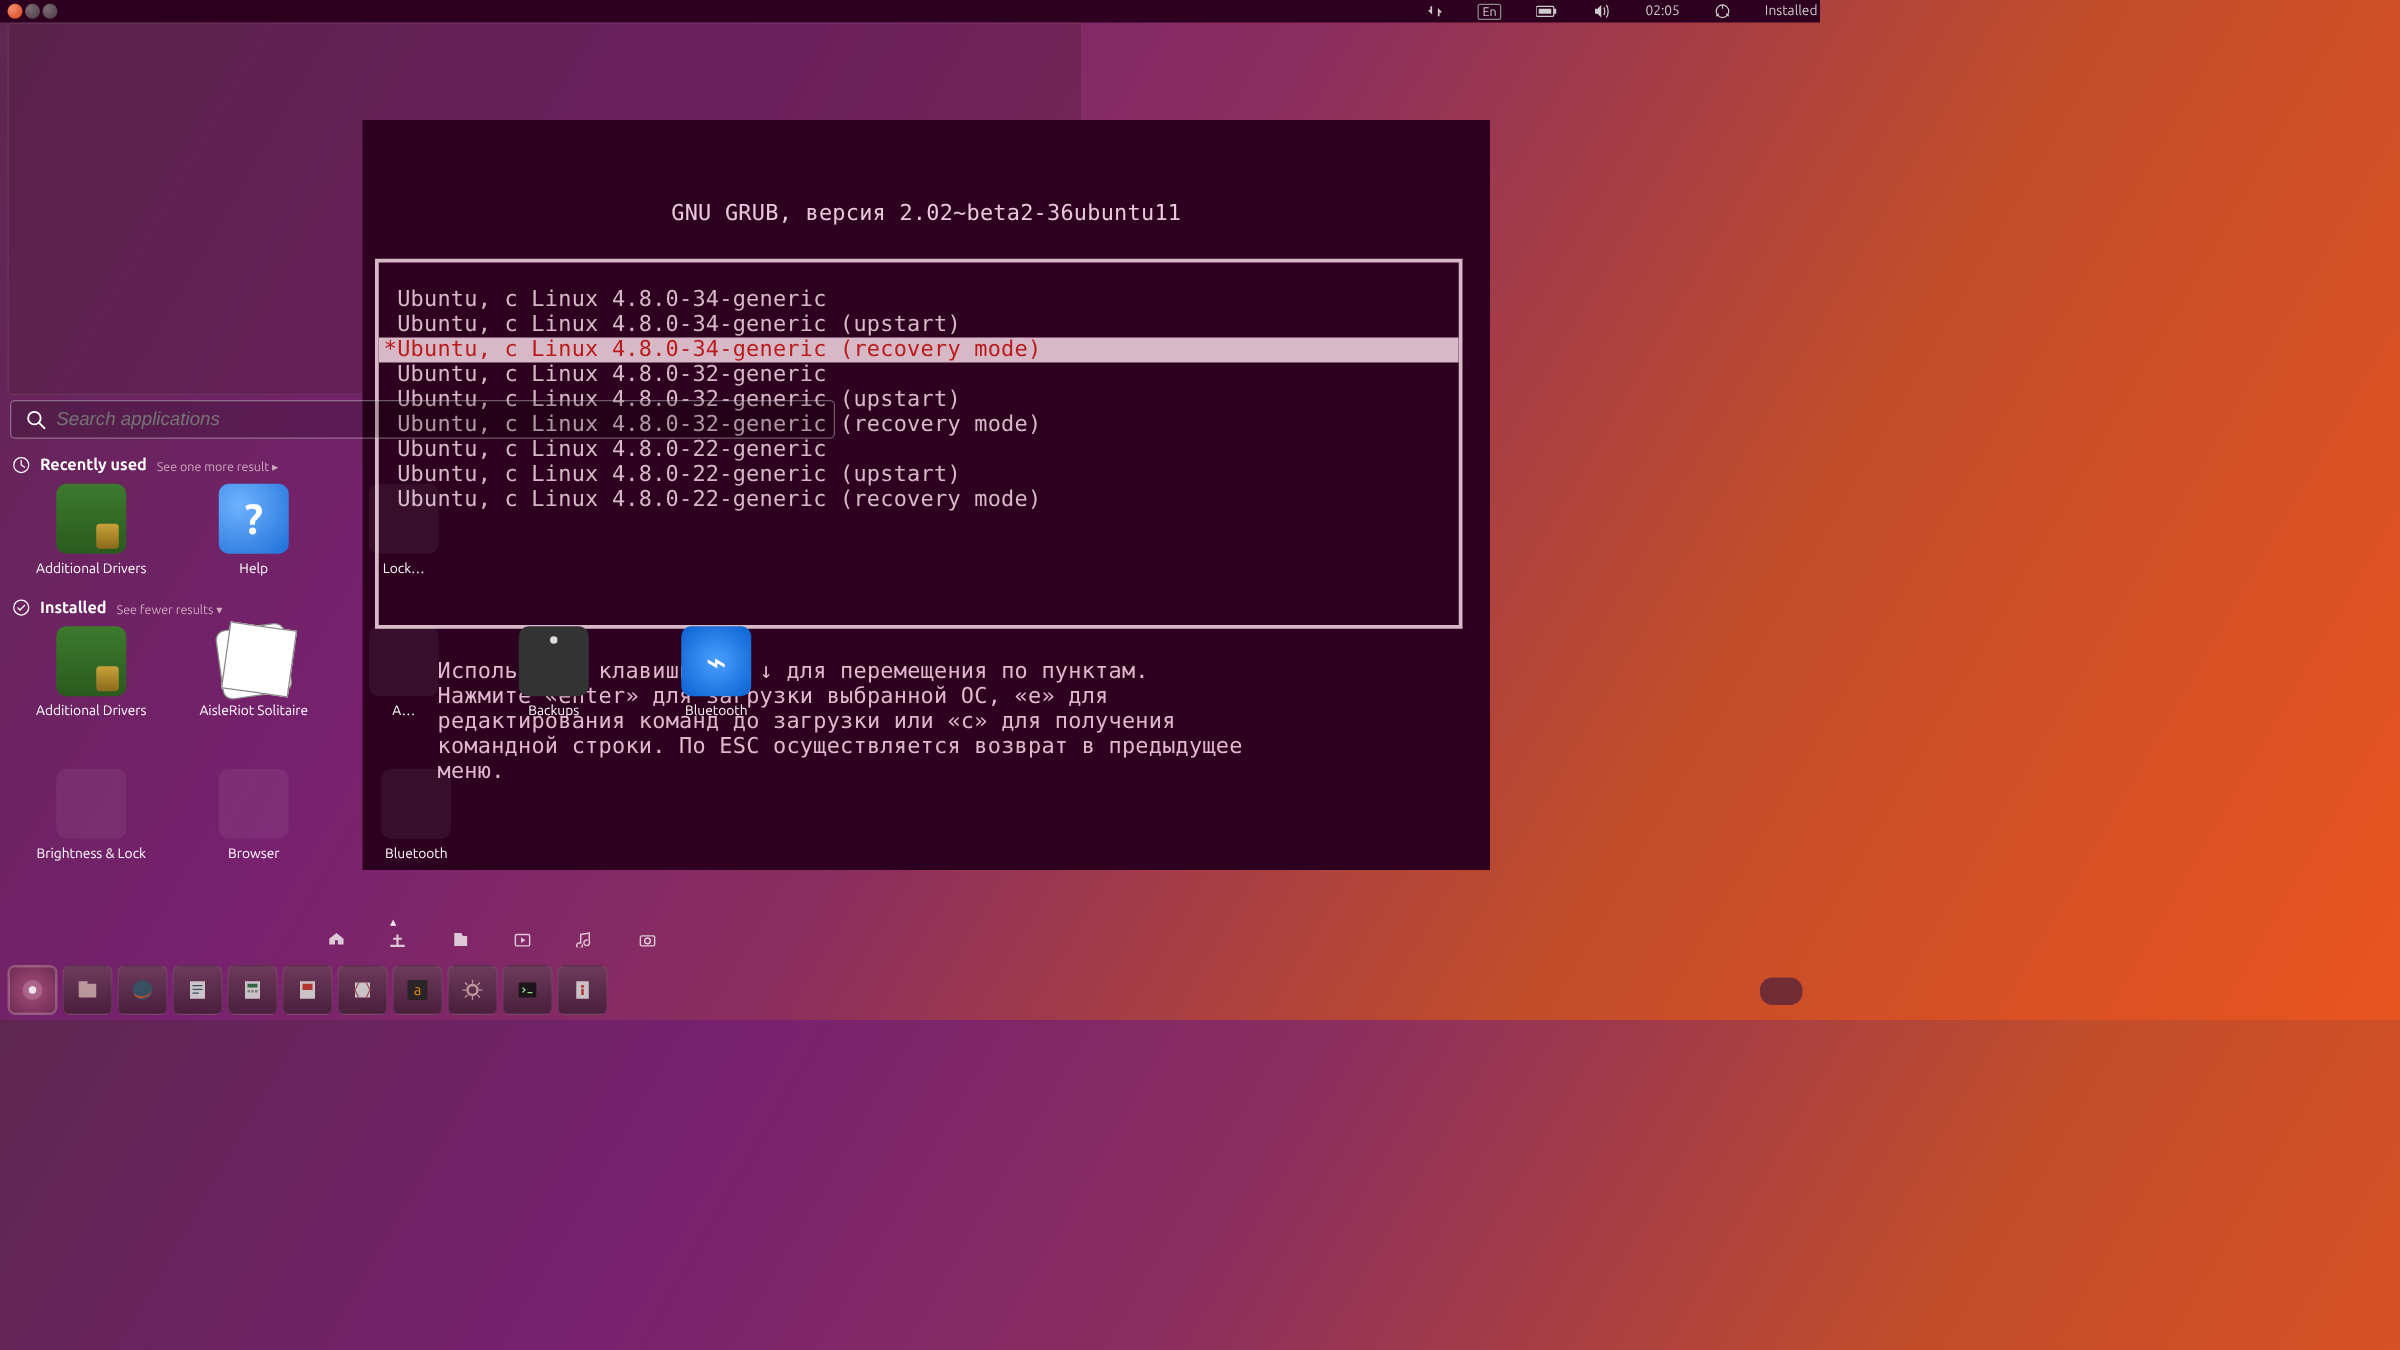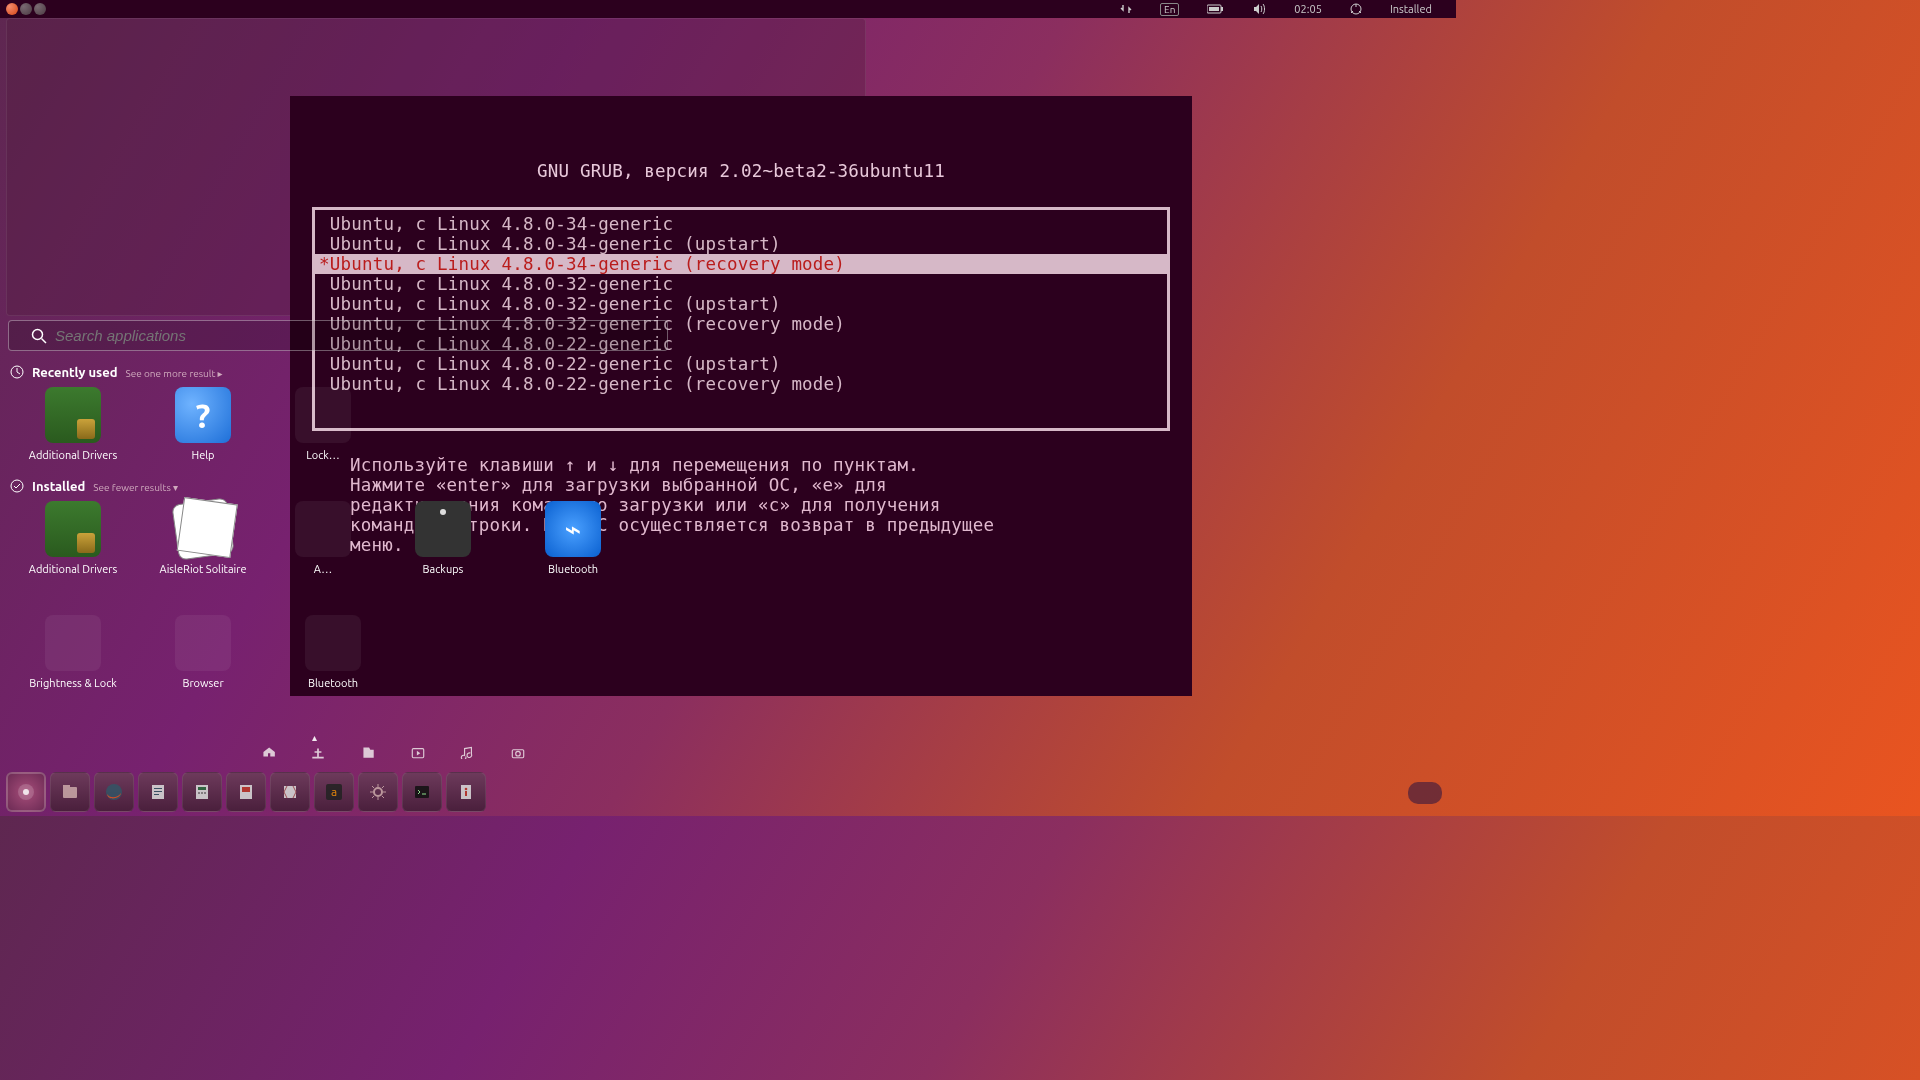--- a/index.html
+++ b/index.html
@@ -21,21 +21,21 @@
   display: flex; align-items: center;
   font-size: 11px;
   color: #ddd;
 }
 .topbar .winbtns { display: flex; gap: 2px; padding-left: 6px;}
 .winbtn { width: 12px; height: 12px; border-radius: 50%; display:inline-block; }
 .wb-close{ background: radial-gradient(circle at 30% 30%, #f58b6d, #d34615); }
 .wb-min  { background: radial-gradient(circle at 30% 30%, #7a6a72, #4b3a42); }
 .wb-max  { background: radial-gradient(circle at 30% 30%, #7a6a72, #4b3a42); }
 .topbar .spacer{ flex:1; }
-.topbar .tray { display:flex; align-items:center; gap:28px; padding-right:24px;}
+.topbar .tray { display:flex; align-items:center; gap:28px; padding-right:2px;}
 .tray-item{ display:flex; align-items:center; gap:3px; color:#ccc;}
 .tray svg{ display:block; }
 
 
 .ghost-window{
   position:absolute; left:6px; top:18px; width:860px; height:298px;
   background: rgba(80,30,60,.35);
   border: 1px solid rgba(255,255,255,.08);
   border-radius: 4px;
 }
@@ -47,42 +47,42 @@
   width: 902px; height: 600px;
   background: #2c001e;
   color: #d6b8c7;
   font-family: "DejaVu Sans Mono","Courier New",monospace;
   font-size: 17.5px;
   line-height: 20px;
   letter-spacing: .2px;
 }
 .grub-title{ text-align:center; padding-top:28px; color:#e8c8da; white-space:pre;margin-top:37px;}
 .grub-box{
-  margin: 26px 22px 0 22px;
+  margin: 26px 22px 0 10px;
   border: 3px solid #d6b8c7;
-  height: 224px;
-  padding: 4px 0;
+  height: 296px;
+  padding: 20px 0;
   white-space: pre;
   overflow: hidden;
 }
 .grub-row{ padding: 0 4px; }
 .grub-row.sel{ background:#d6b8c7; color:#b91c1c; }
 .grub-help{ margin: 24px 60px 0 60px; white-space: pre-wrap; color:#e0b8ce;}
 
 
 .dash{
   position:absolute; left:8px; top:320px; width:660px;
   color:#eee;
 }
 .searchbar{
   display:flex; align-items:center; gap:8px;
   background: rgba(0,0,0,.18);
   border:1px solid rgba(255,255,255,.35);
   border-radius:4px;
-  padding:6px 22px; margin-bottom:14px;
+  padding:6px 12px; margin-bottom:14px;
 }
 .searchbar input{
   flex:1; background:transparent; border:none; outline:none;
   color:#eee; font-style:italic; font-size:15px;
 }
 .section-head{
   display:flex; align-items:flex-end; gap:8px; font-size:13px;
   margin: 6px 2px 8px 2px; color:#fff;
 }
 .section-head .hint{ color:#cfa9bd; font-size:10px;}

